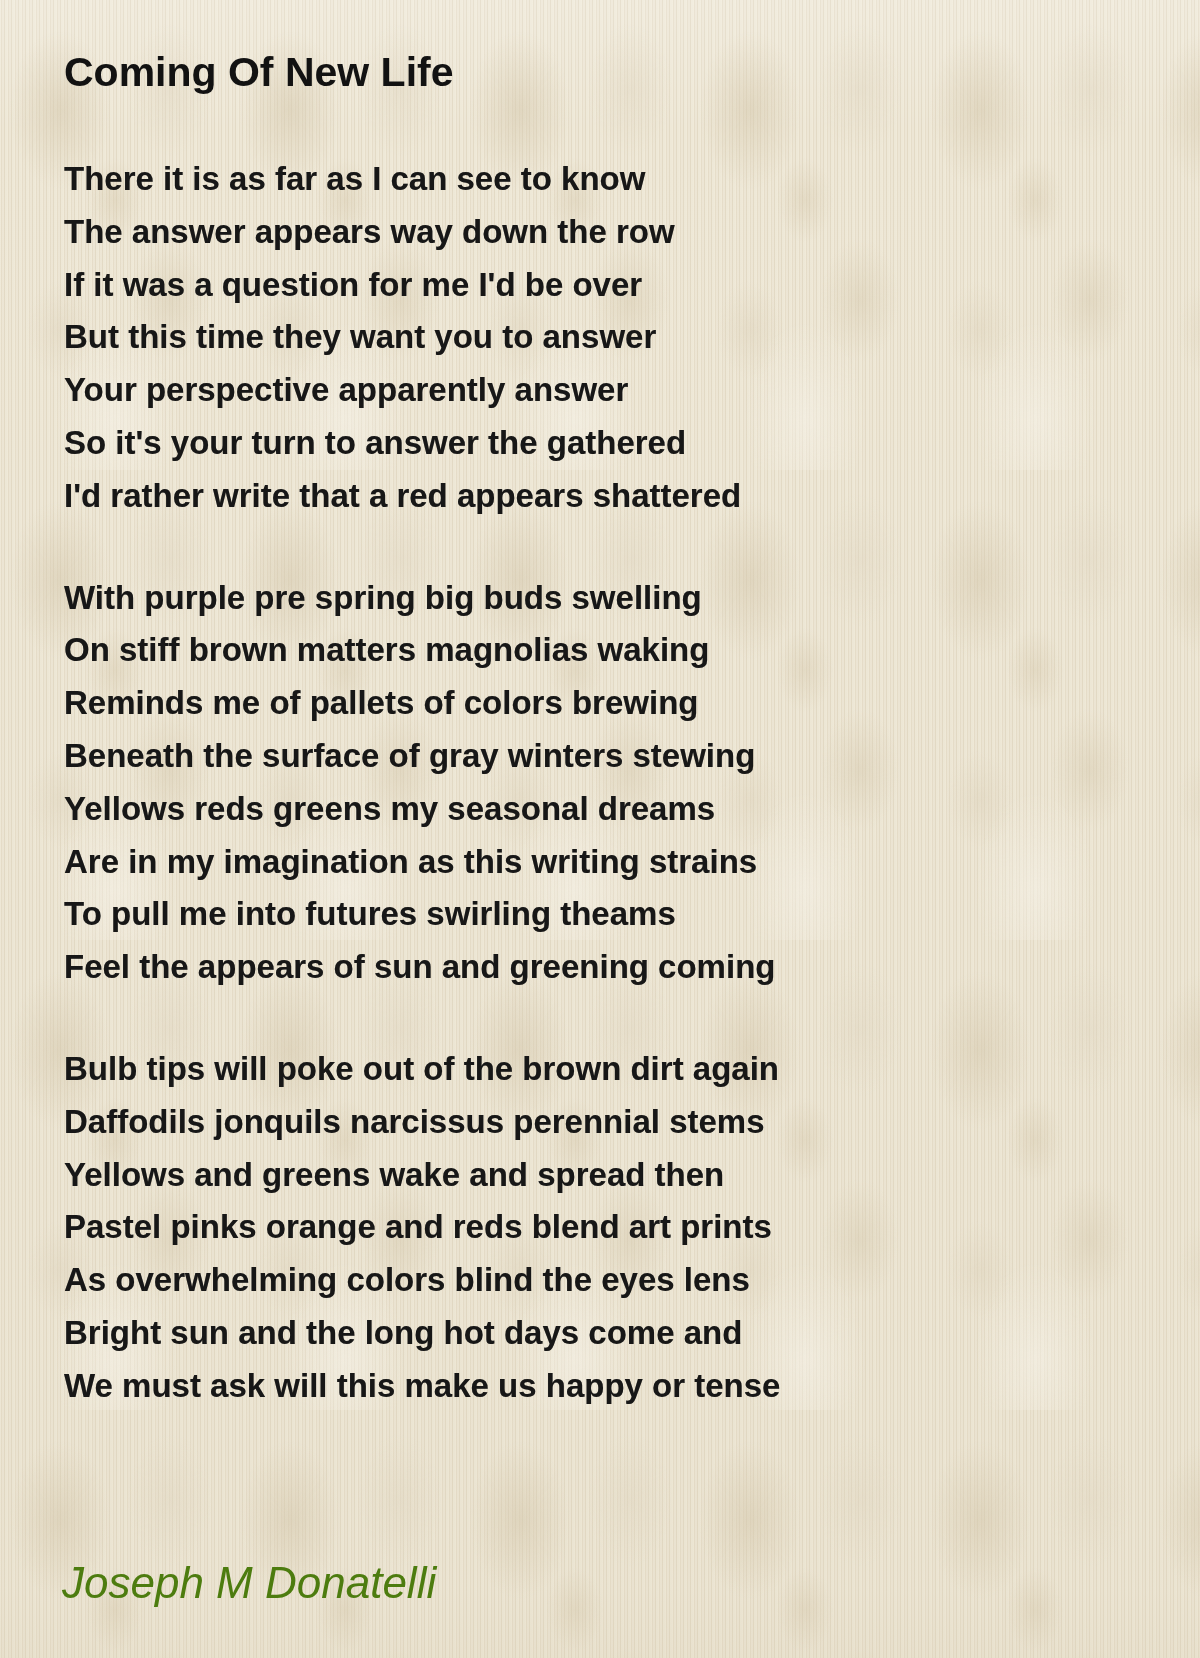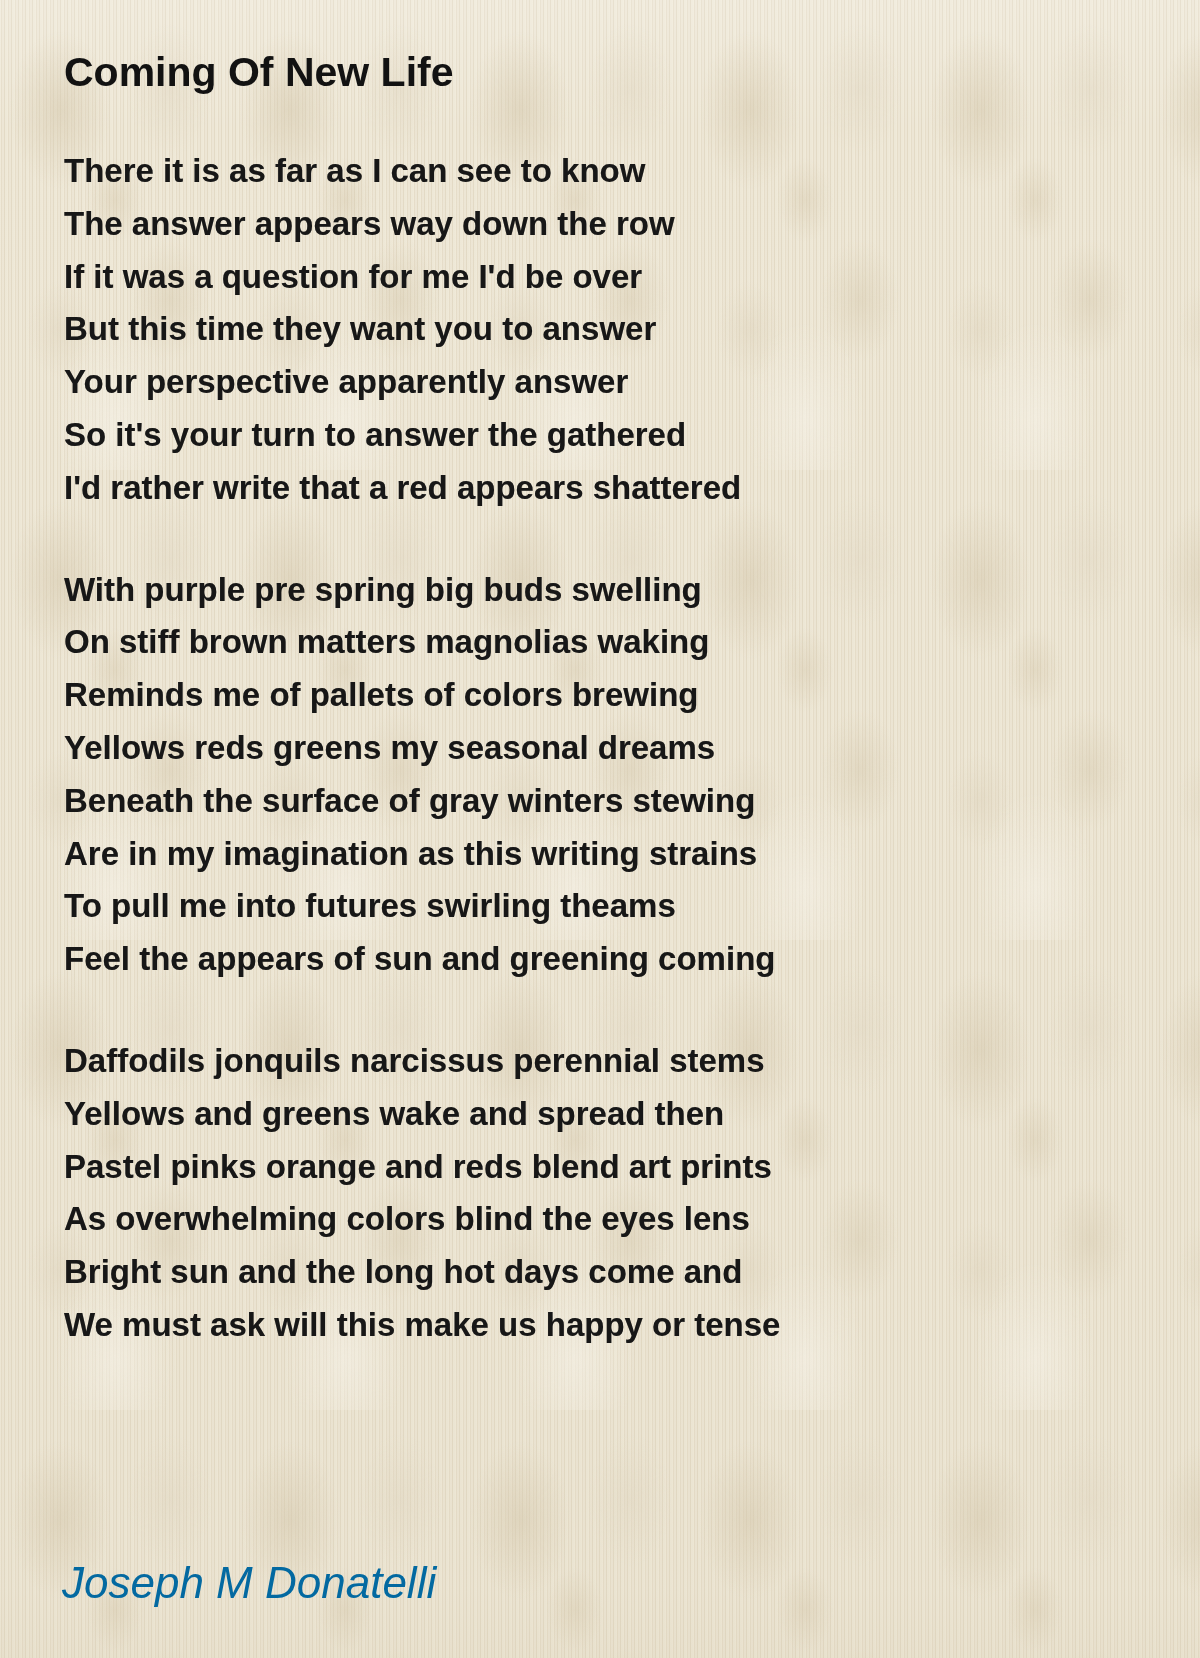--- a/index.html
+++ b/index.html
@@ -50,21 +50,21 @@
     font-weight: 700;
     color: #121212;
     letter-spacing: 0;
     white-space: nowrap;
     text-align: center;
   }
 
   .poem {
     position: absolute;
     left: 64px;
-    top: 145px;
+    top: 153px;
   }
 
   .stanza {
     margin: 0 0 49px 0;
   }
 
   .line {
     font-size: 33px;
     line-height: 52.8px;
     font-weight: 700;
@@ -73,21 +73,21 @@
     text-shadow: 0 0 0.4px rgba(20,20,20,0.35);
   }
 
   .author {
     position: absolute;
     left: 62px;
     top: 1558px;
     font-size: 44px;
     font-style: italic;
     font-weight: 400;
-    color: #0369a1;
+    color: #4d7c0f;
     white-space: nowrap;
   }
 </style>
 </head>
 <body>
 
 <div class="page">
   <h1 class="title">Coming Of New Life</h1>
 
   <div class="poem">
@@ -97,27 +97,28 @@
         <div class="line">If it was a question for me I'd be over</div>
         <div class="line">But this time they want you to answer</div>
         <div class="line">Your perspective apparently answer</div>
         <div class="line">So it's your turn to answer the gathered</div>
         <div class="line">I'd rather write that a red appears shattered</div>
       </div>
       <div class="stanza">
         <div class="line">With purple pre spring big buds swelling</div>
         <div class="line">On stiff brown matters magnolias waking</div>
         <div class="line">Reminds me of pallets of colors brewing</div>
+        <div class="line">Beneath the surface of gray winters stewing</div>
         <div class="line">Yellows reds greens my seasonal dreams</div>
-        <div class="line">Beneath the surface of gray winters stewing</div>
         <div class="line">Are in my imagination as this writing strains</div>
         <div class="line">To pull me into futures swirling theams</div>
         <div class="line">Feel the appears of sun and greening coming</div>
       </div>
       <div class="stanza">
+        <div class="line">Bulb tips will poke out of the brown dirt again</div>
         <div class="line">Daffodils jonquils narcissus perennial stems</div>
         <div class="line">Yellows and greens wake and spread then</div>
         <div class="line">Pastel pinks orange and reds blend art prints</div>
         <div class="line">As overwhelming colors blind the eyes lens</div>
         <div class="line">Bright sun and the long hot days come and</div>
         <div class="line">We must ask will this make us happy or tense</div>
       </div>
     </div>
 
   <div class="author">Joseph M Donatelli</div>

